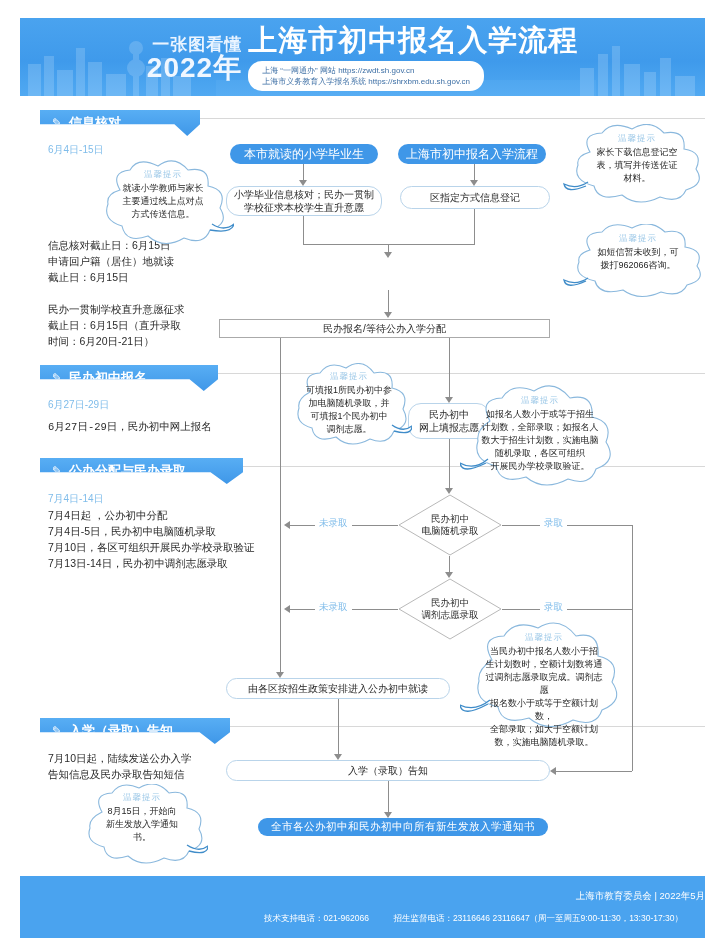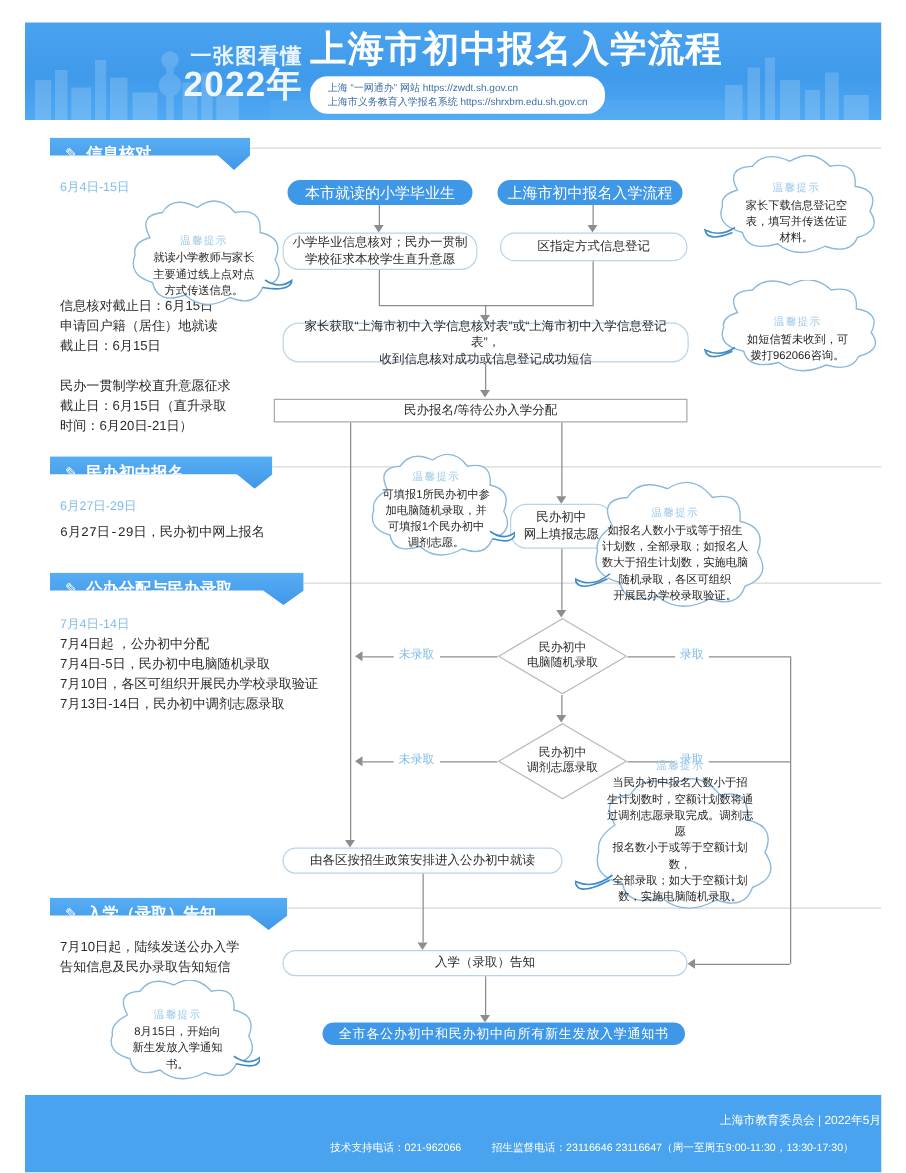--- a/index.html
+++ b/index.html
@@ -95,21 +95,21 @@
   }
   .edge-label {
     position:absolute; font-size:9.5px; color:#7fbcea; background:#fff; padding:0 4px;
   }
 
   
   .cloud { position:absolute; }
   .cloud svg { position:absolute; top:0; left:0; }
   .cloud-body {
     position:absolute; top:0; left:0; width:100%; height:100%;
-    display:flex; flex-direction:column; align-items:center; justify-content:flex-end;
+    display:flex; flex-direction:column; align-items:center; justify-content:flex-start;
     padding:6% 13%;
   }
   .cloud-title { font-size:8.5px; color:#9ec9e8; margin-bottom:1px; letter-spacing:1px; }
   .cloud-text {
     font-size:9px; color:#1f1f1f; line-height:13px; text-align:center; white-space:pre-line;
   }
 
   
   .footer {
     position:absolute; left:20px; top:876px; width:685px; height:62px;
@@ -206,22 +206,20 @@
   <div class="side-text" style="left:48px; top:750px; width:180px;">7月10日起，陆续发送公办入学
 告知信息及民办录取告知短信</div>
 
   <div class="pill-blue" style="left:230px; top:144px; width:148px; height:20px;">本市就读的小学毕业生</div>
   <div class="pill-blue" style="left:398px; top:144px; width:148px; height:20px;">上海市初中报名入学流程</div>
 
   <div class="pill-white" style="left:226px; top:186px; width:156px; height:30px;">小学毕业信息核对；民办一贯制
 学校征求本校学生直升意愿</div>
   <div class="pill-white" style="left:400px; top:186px; width:150px; height:23px;">区指定方式信息登记</div>
 
-  <div class="pill-white" style="left:226px; top:258px; width:325px; height:32px;">家长获取“上海市初中入学信息核对表”或“上海市初中入学信息登记表”，
-收到信息核对成功或信息登记成功短信</div>
 
   <div class="rect-white" style="left:219px; top:319px; width:331px; height:19px;">民办报名/等待公办入学分配</div>
 
   <div class="pill-white" style="left:408px; top:403px; width:82px; height:36px;">民办初中
 网上填报志愿</div>
 
   <div class="diamond-wrap" style="left:398px; top:494px; width:104px; height:62px;">
     <svg width="104" height="62" viewBox="0 0 104 62">
       <polygon points="52,1 103,31 52,61 1,31" fill="#ffffff" stroke="#b9b9b9" stroke-width="1"></polygon>
     </svg>

